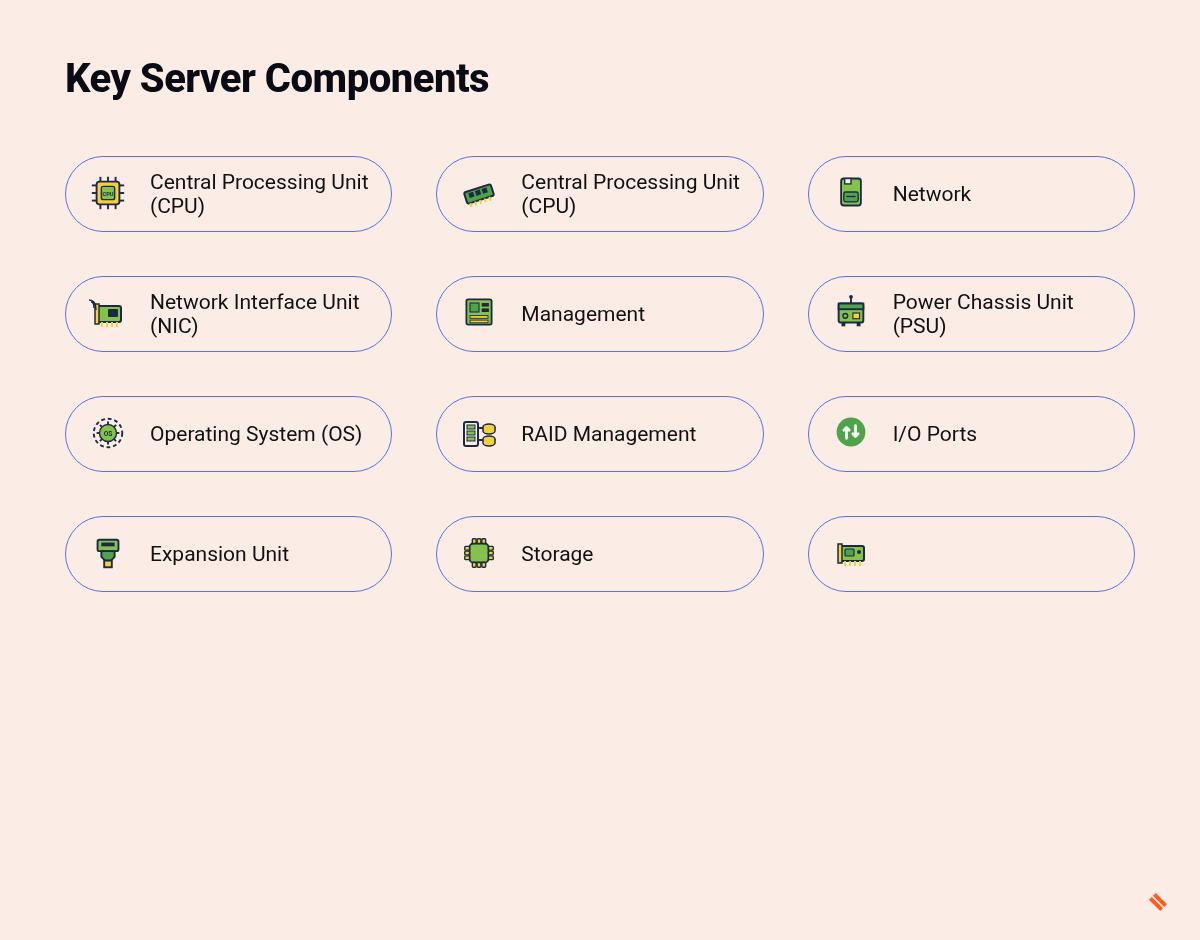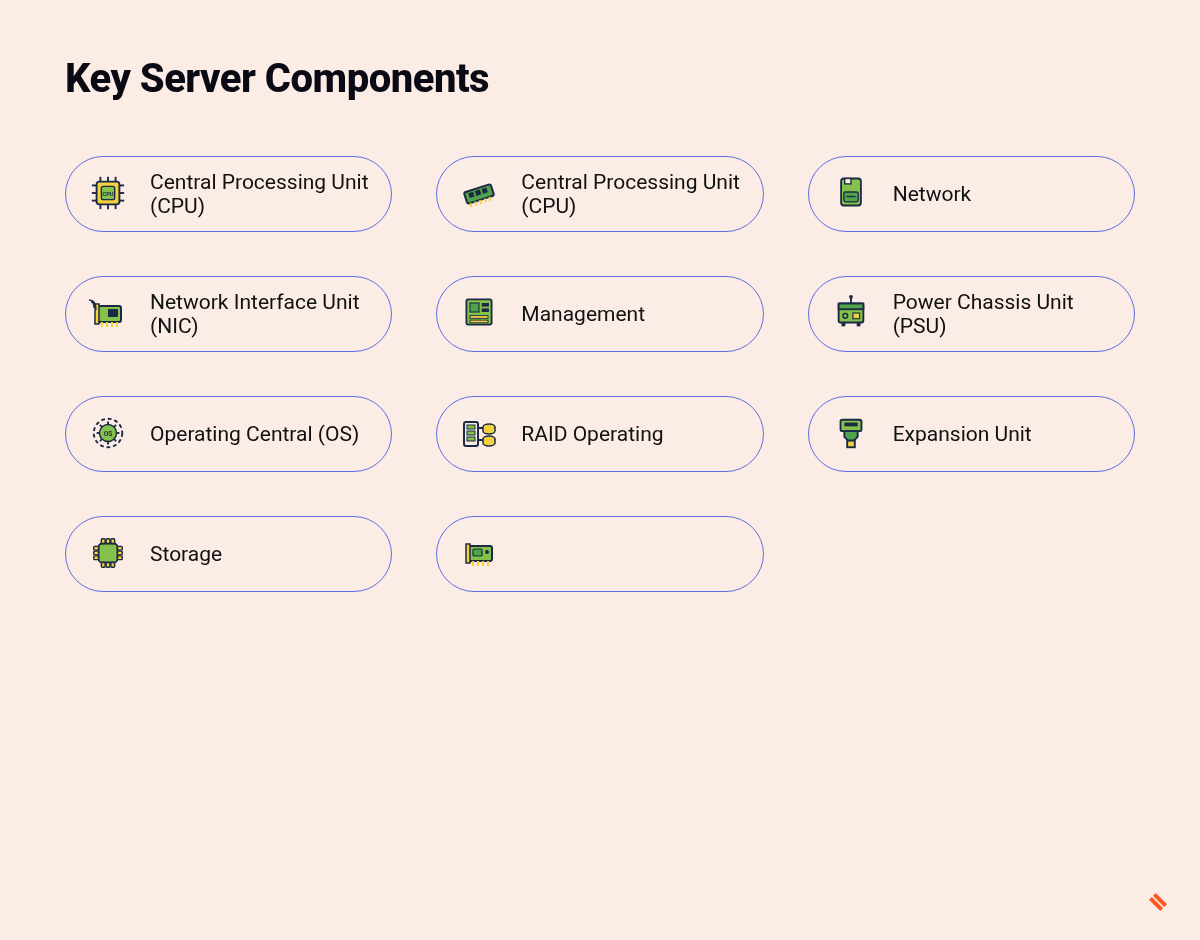--- a/index.html
+++ b/index.html
@@ -179,41 +179,51 @@
               <line x1="9" y1="0" x2="12" y2="0"></line>
             <line x1="6.4" y1="6.4" x2="8.5" y2="8.5"></line>
               <line x1="-6.4" y1="6.4" x2="-8.5" y2="8.5"></line>
             <line x1="6.4" y1="-6.4" x2="8.5" y2="-8.5"></line>
               <line x1="-6.4" y1="-6.4" x2="-8.5" y2="-8.5"></line>
           </g>
           <text y="3" font-size="7" text-anchor="middle" fill="#1b2a44" font-weight="700">OS</text>
         </g>
       </svg>
     </span>
-    <span class="label">Operating Central (OS)</span>
+    <span class="label">Operating System (OS)</span>
   </div>
 
   <div class="pill">
     <span class="iconbox">
       <svg width="40" height="40" viewBox="0 0 40 40">
         <rect x="5" y="8" width="14" height="24" rx="2" fill="#fbece6" stroke="#1b2a44" stroke-width="2"></rect>
         <rect x="8" y="11" width="8" height="4" fill="#84c24b" stroke="#1b2a44" stroke-width="1"></rect>
         <rect x="8" y="17" width="8" height="4" fill="#84c24b" stroke="#1b2a44" stroke-width="1"></rect>
         <rect x="8" y="23" width="8" height="4" fill="#84c24b" stroke="#1b2a44" stroke-width="1"></rect>
         <line x1="19" y1="14" x2="26" y2="14" stroke="#1b2a44" stroke-width="2"></line>
         <line x1="19" y1="26" x2="26" y2="26" stroke="#1b2a44" stroke-width="2"></line>
         <ellipse cx="30" cy="13" rx="6" ry="3" fill="#f4d03f" stroke="#1b2a44" stroke-width="1.5"></ellipse>
         <path d="M24 13 v4 a6 3 0 0 0 12 0 v-4" fill="#f4d03f" stroke="#1b2a44" stroke-width="1.5"></path>
         <ellipse cx="30" cy="25" rx="6" ry="3" fill="#f4d03f" stroke="#1b2a44" stroke-width="1.5"></ellipse>
         <path d="M24 25 v4 a6 3 0 0 0 12 0 v-4" fill="#f4d03f" stroke="#1b2a44" stroke-width="1.5"></path>
       </svg>
     </span>
-    <span class="label">RAID Operating</span>
-  </div>
-
+    <span class="label">RAID Management</span>
+  </div>
+
+  <div class="pill">
+    <span class="iconbox">
+      <svg width="36" height="36" viewBox="0 0 40 40">
+        <circle cx="20" cy="20" r="16" fill="#4fa34a"></circle>
+        <path d="M15 27 V15 l-3 3 M15 15 l3 3" fill="none" stroke="#fff" stroke-width="3" stroke-linecap="round" stroke-linejoin="round"></path>
+        <path d="M25 13 V25 l-3 -3 M25 25 l3 -3" fill="none" stroke="#fff" stroke-width="3" stroke-linecap="round" stroke-linejoin="round"></path>
+      </svg>
+    </span>
+    <span class="label">I/O Ports</span>
+  </div>
 
   <div class="pill">
     <span class="iconbox">
       <svg width="38" height="38" viewBox="0 0 40 40">
         <rect x="9" y="6" width="22" height="12" rx="2" fill="#84c24b" stroke="#1b2a44" stroke-width="2"></rect>
         <rect x="13" y="9" width="14" height="4" fill="#1b2a44"></rect>
         <path d="M13 18 h14 v6 l-4 4 h-6 l-4 -4 z" fill="#4fa34a" stroke="#1b2a44" stroke-width="2"></path>
         <rect x="16" y="28" width="8" height="7" fill="#f4d03f" stroke="#1b2a44" stroke-width="2"></rect>
       </svg>
     </span>

